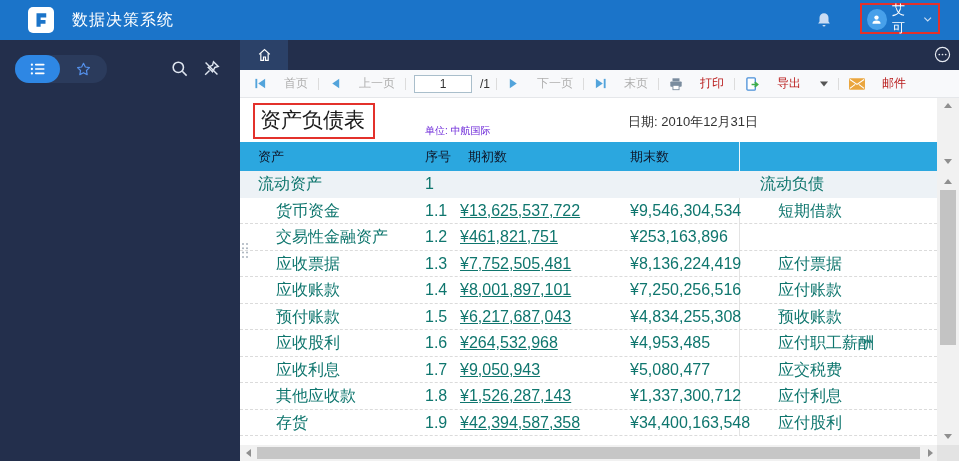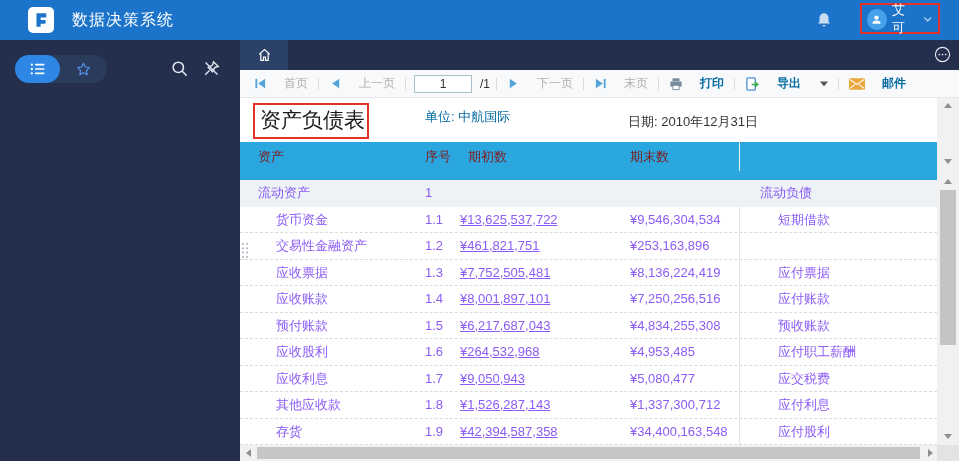--- a/index.html
+++ b/index.html
@@ -25,42 +25,42 @@
 
   
   .tabbar { position:absolute; left:240px; top:40px; width:719px; height:30px; background:#232F4C; }
   .home-tab { position:absolute; left:0; top:0; width:48px; height:30px; background:#2B4168; display:flex; align-items:center; justify-content:center; cursor:pointer; }
   .more-btn { position:absolute; right:8px; top:6px; cursor:pointer; }
 
   
   .toolbar { position:absolute; left:240px; top:70px; width:719px; height:28px; background:#F8F9FB; border-bottom:1px solid #E5E7EA; display:flex; align-items:center; padding-left:10px; font-size:12px; }
   .tb-btn { display:flex; align-items:center; gap:17px; padding:0 4px; cursor:pointer; white-space:nowrap; }
   .tb-dis { color:#AFAFAF; }
-  .tb-en { color:#0369a1;font-weight:bold; }
+  .tb-en { color:#b91c1c; }
   .sep { width:1px; height:12px; background:#DCDCDC; margin:0 6px; }
   .page-input { width:58px; height:18px; border:1px solid #A9BECB; background:#fff; text-align:center; font-size:12px; color:#333; margin-left:2px; }
   .page-total { color:#333; margin-left:8px; }
   .caret-down { margin-left:2px; }
 
   
   .report { position:absolute; left:240px; top:98px; width:697px; height:347px; background:#fff; overflow:hidden; }
   .title-row { position:relative; height:44px; }
-  .title-annot { position:absolute; left:13px; top:5px; border:2px solid #E3312B; padding:1px 2px 3px 5px;text-align:center; }
+  .title-annot { position:absolute; left:13px; top:5px; border:2px solid #E3312B; padding:1px 8px 3px 5px;text-align:center; }
   .rtitle { font-size:21px; color:#1a1a1a; }
-  .unit { position:absolute; left:185px; top:10px; font-size:13px; color:#0369a1; }
+  .unit { position:absolute; left:185px; top:26px; font-size:10px; color:#6d28d9; }
   .rdate { position:absolute; left:388px; top:15px; font-size:13px; color:#333; }
 
-  .thead { position:relative; height:38px; background:#2BA7DF; color:#7f1d1d; font-size:13px; line-height:29px; }
+  .thead { position:relative; height:29px; background:#2BA7DF; color:#0f172a; font-size:13px; line-height:29px; }
   .thead span { position:absolute; top:0; }
   .h-asset { left:18px; } .h-no { left:185px; } .h-begin { left:228px; } .h-end { left:390px; } .h-liab { left:520px; }
   .h-vline { position:absolute; left:499px; top:0; width:1px; height:29px; background:rgba(255,255,255,.9); }
 
   .tbody { position:relative; height:265px; }
   .b-vline { position:absolute; left:499px; top:0; width:1px; height:265px; background:#E3E3E3; }
-  .trow { position:relative; height:26.5px; line-height:26.5px; font-size:13px; color:#8b5cf6; border-bottom:1px dashed #DBDBDB; }
+  .trow { position:relative; height:26.5px; line-height:26.5px; font-size:16px; color:#0f766e; border-bottom:1px dashed #DBDBDB; }
   .trow.section { background:#EDF2F6; border-bottom-color:transparent; }
   .trow span { position:absolute; top:0; white-space:nowrap; }
   .c-asset { left:18px; } .sub .c-asset { left:36px; }
   .c-no { left:185px; } .c-begin { left:220px;text-decoration:underline; } .c-end { left:390px; }
   .c-liab { left:520px; } .sub .c-liab { left:538px; }
   .drag-handle { position:absolute; left:1px; top:144px; cursor:grab; }
 
   
   .vscroll { position:absolute; left:937px; top:98px; width:22px; height:347px; background:#F1F1F1; }
   .hscroll { position:absolute; left:240px; top:445px; width:719px; height:16px; background:#F1F1F1; }

